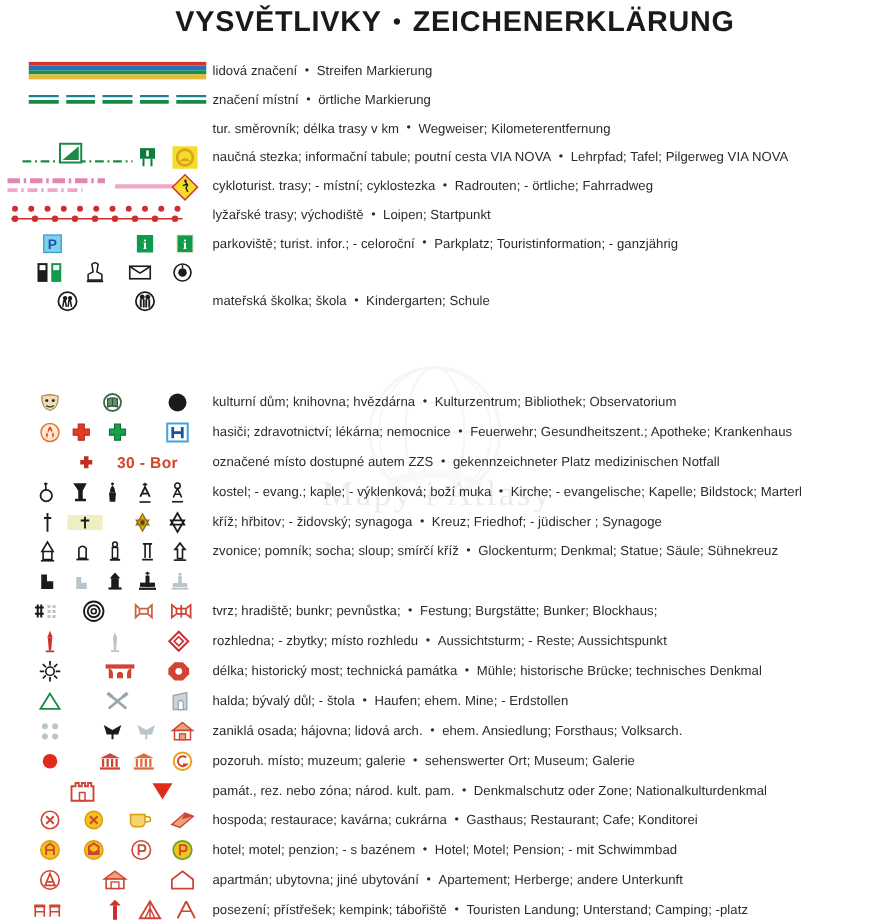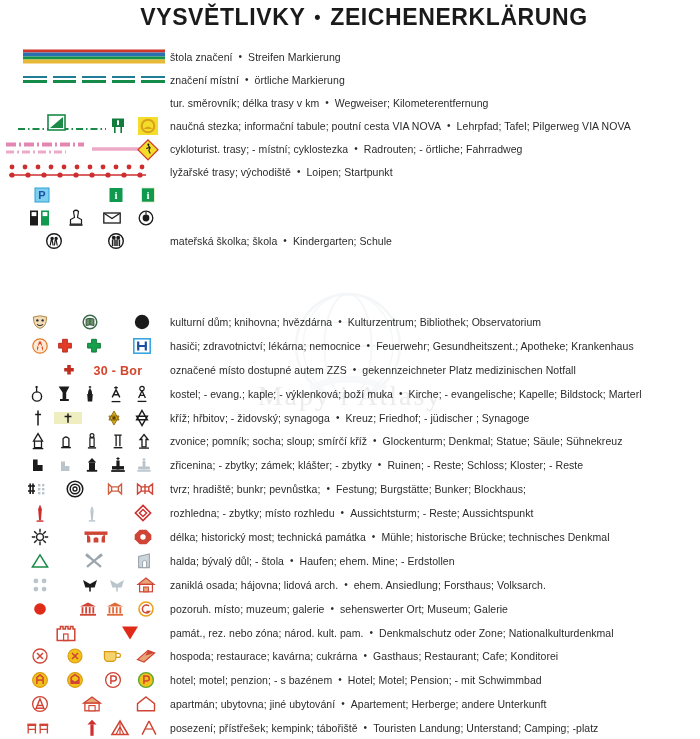--- a/index.html
+++ b/index.html
@@ -138,21 +138,21 @@
       <div class="sym" style="left:94px;">
         <span class="stripes4">
           <i style="background:#d0342c"></i>
           <i style="background:#2a6fb0"></i>
           <i style="background:#159148"></i>
           <i style="background:#e8b936"></i>
         </span>
       </div>
     </div>
     <div class="label">
-      <span>štola značení</span><span class="dot">•</span><span>Streifen Markierung</span>
+      <span>lidová značení</span><span class="dot">•</span><span>Streifen Markierung</span>
     </div>
   </div>
 
   <div class="row">
     <div class="symbols">
       <div class="sym" style="left:94px;">
         <span class="locmark">
           <span>
               <i style="background:#1f7e96"></i>
               <i style="background:#fff;height:2px"></i>
@@ -296,20 +296,23 @@
         </svg>
       </div>
       <div class="sym" style="left:148px;">
         <svg width="14" height="15" viewBox="0 0 14 15">
           <rect x="0" y="0" width="14" height="15" fill="#efeccb"></rect>
           <rect x="1" y="0.8" width="12" height="13.4" fill="#0f9a4e"></rect>
           <text x="7" y="11.6" font-family="Liberation Serif, serif" font-size="11" font-weight="bold" fill="#ffffff" text-anchor="middle">i</text>
         </svg>
       </div>
     </div>
+    <div class="label">
+      <span>parkoviště; turist. infor.; - celoroční</span><span class="dot">•</span><span>Parkplatz; Touristinformation; - ganzjährig</span>
+    </div>
   </div>
 
   <div class="row">
     <div class="symbols">
       <div class="sym" style="left:40px;">
         <svg width="22" height="17" viewBox="0 0 22 17">
           <rect x="1" y="1" width="8" height="15" fill="#1b1b1b"></rect>
           <rect x="2.6" y="2.6" width="4.8" height="4" fill="#ffffff"></rect>
           <rect x="12" y="1" width="8" height="15" fill="#0f9a4e"></rect>
           <rect x="13.6" y="2.6" width="4.8" height="4" fill="#ffffff"></rect>
@@ -576,23 +579,20 @@
         </svg>
       </div>
       <div class="sym" style="left:144px;">
         <svg width="16" height="17" viewBox="0 0 16 17">
           <path d="M8 1.6 v2.6 M6.6 2.8 h2.8" stroke="#b9c4cb" stroke-width="1.2"></path>
           <rect x="6.6" y="4.4" width="2.8" height="8.4" fill="#b9c4cb"></rect>
           <rect x="2.2" y="10" width="11.6" height="3" fill="#b9c4cb"></rect>
           <rect x="1.4" y="13.6" width="13.2" height="1.6" fill="#b9c4cb"></rect>
         </svg>
       </div>
-    </div>
-    <div class="label">
-      <span>zřicenina; - zbytky; zámek; klášter; - zbytky</span><span class="dot">•</span><span>Ruinen; - Reste; Schloss; Kloster; - Reste</span>
     </div>
   </div>
 
   <div class="row">
     <div class="symbols">
       <div class="sym" style="left:38px;">
         <svg width="22" height="14" viewBox="0 0 22 14">
           <path d="M1 4 h7 M1 9 h7 M3.2 1.6 v10.4 M6 1.6 v10.4" stroke="#1b1b1b" stroke-width="1.6" fill="none"></path>
           <g fill="#b9c4cb">
             <rect x="11" y="2" width="2.4" height="2.4"></rect>

